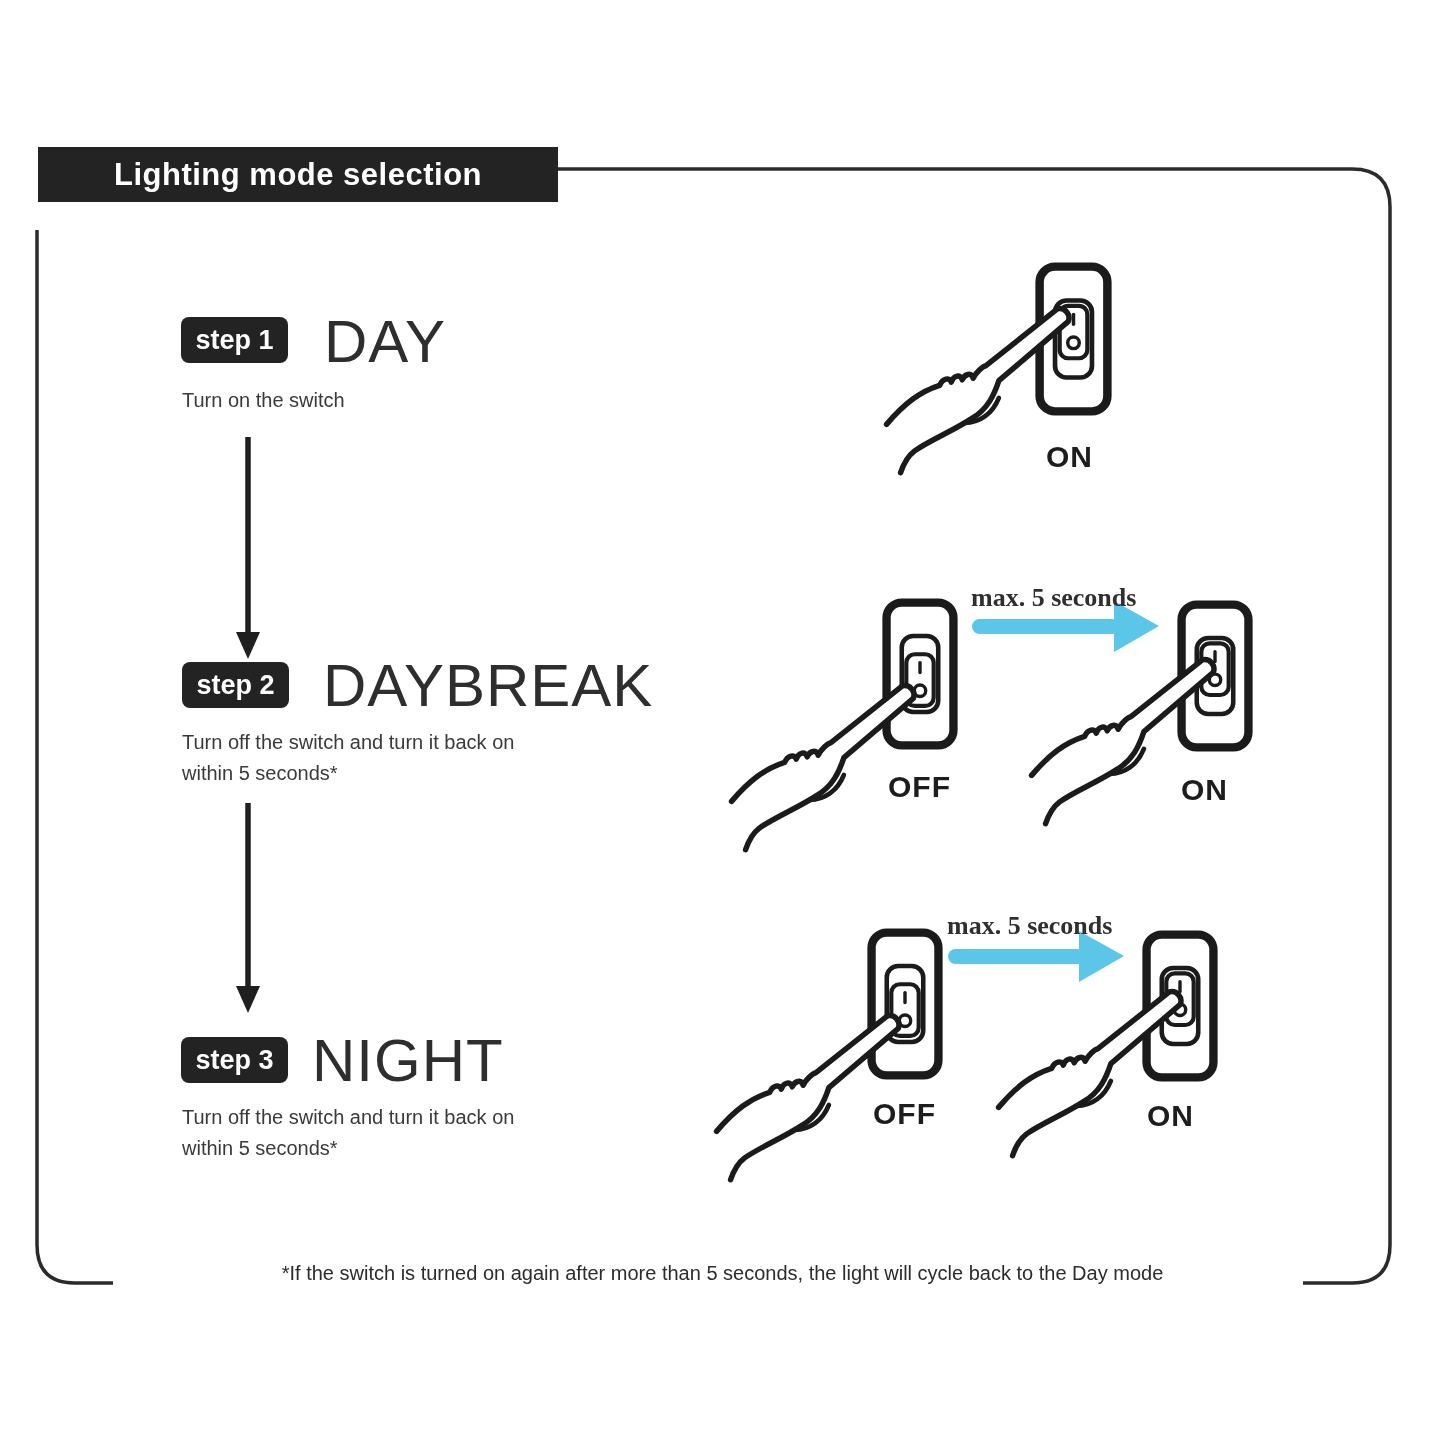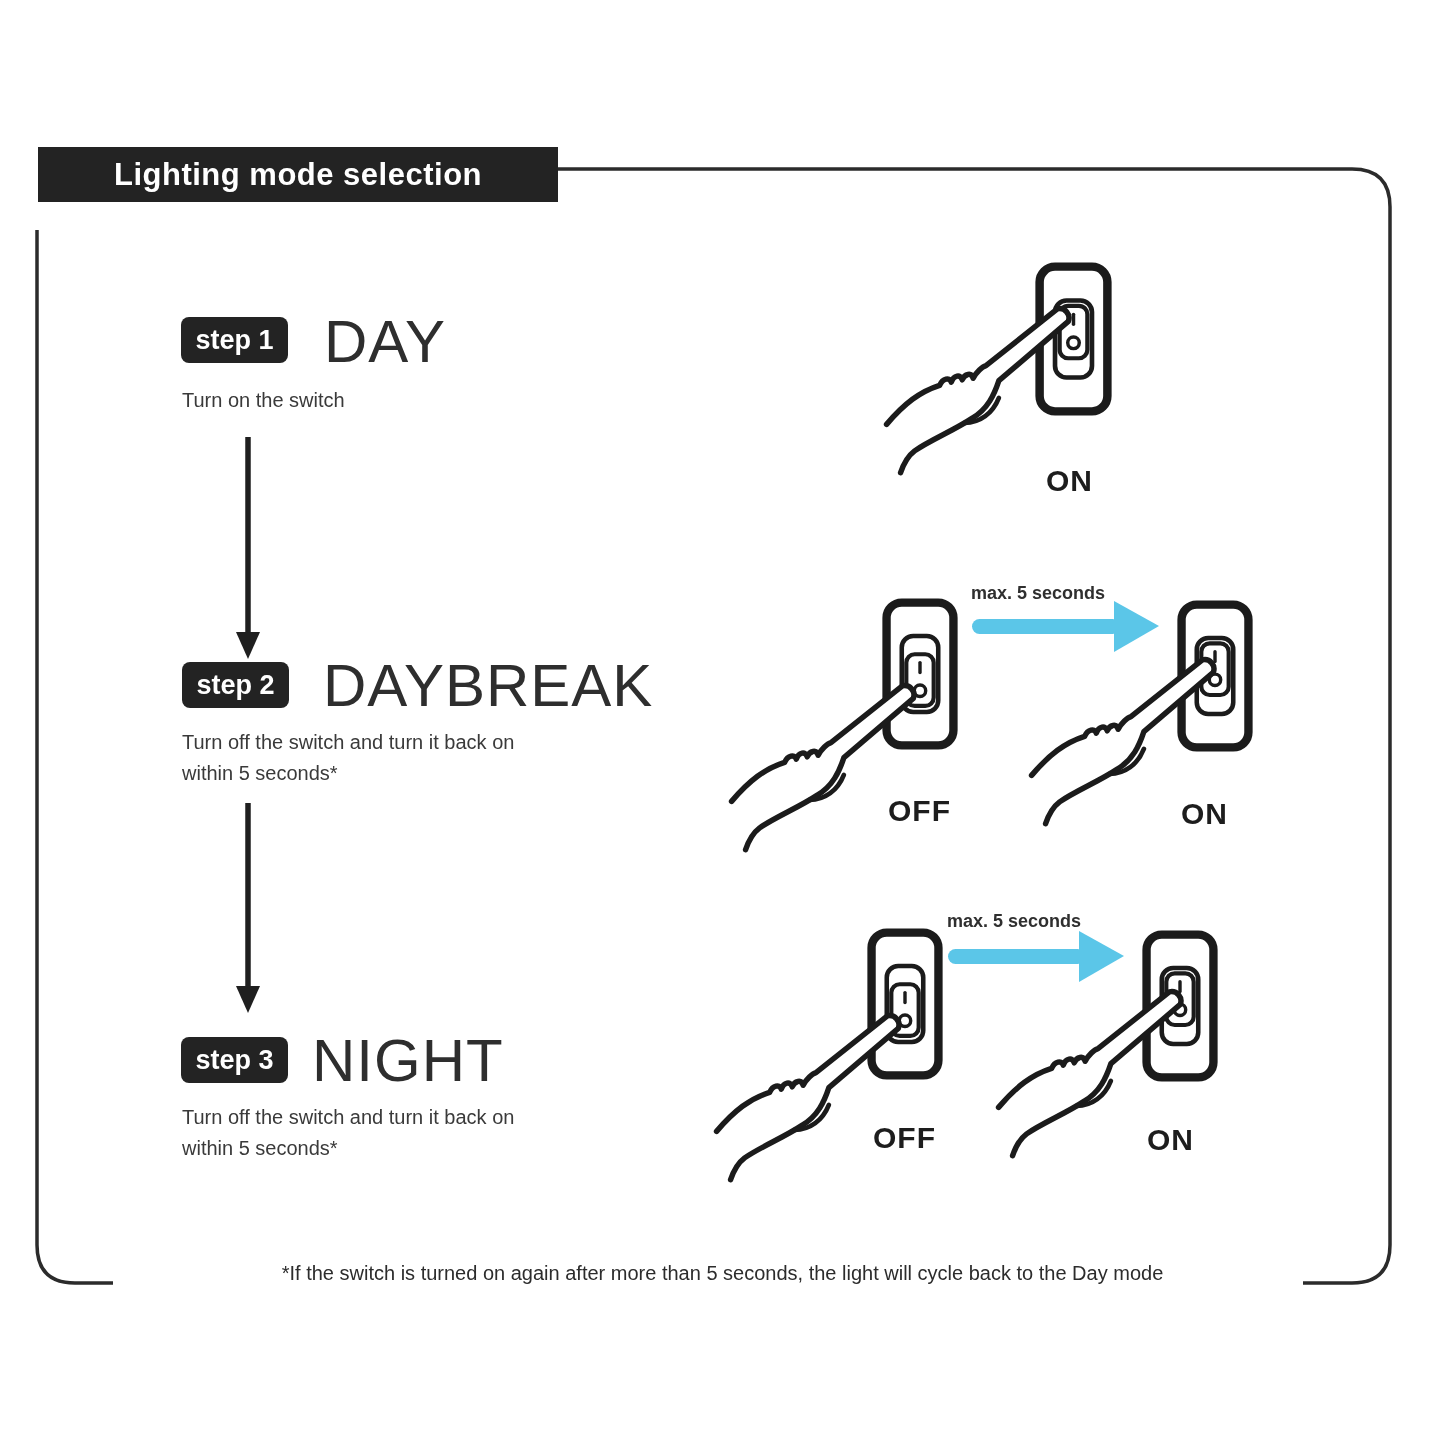--- a/index.html
+++ b/index.html
@@ -17,27 +17,27 @@
   .badge-3{left:181px;top:1037px;}
   .step-title{position:absolute;font-size:60px;line-height:60px;font-weight:300;
               color:#2e2e2e;letter-spacing:1px;white-space:nowrap;}
   .t-1{left:324px;top:312px;}
   .t-2{left:323px;top:656px;}
   .t-3{left:312px;top:1031px;}
   .desc{position:absolute;font-size:20px;line-height:31px;color:#3a3a3a;white-space:nowrap;}
   .d-1{left:182px;top:385px;}
   .d-2{left:182px;top:727px;}
   .d-3{left:182px;top:1102px;}
-  .state-label{position:absolute;font-size:30px;font-weight:bold;color:#1d1d1d;letter-spacing:1px;margin-top:24px;}
+  .state-label{position:absolute;font-size:30px;font-weight:bold;color:#1d1d1d;letter-spacing:1px;}
   .on-1{left:1046px;top:440px;}
   .off-2{left:888px;top:770px;}
   .on-2{left:1181px;top:773px;}
   .off-3{left:873px;top:1097px;}
   .on-3{left:1147px;top:1099px;}
-  .arrow-label{position:absolute;font-size:18px;font-weight:bold;color:#2f2f2f;white-space:nowrap;}
+  .arrow-label{position:absolute;font-size:26px;font-weight:bold;color:#2f2f2f;white-space:nowrap;font-family:Liberation Serif, serif;}
   .m-2{left:971px;top:583px;}
   .m-3{left:947px;top:911px;}
   .footnote{position:absolute;left:0;right:0;top:1262px;text-align:center;
             font-size:20px;color:#2c2c2c;white-space:nowrap;}
   .footnote span{background:#ffffff;padding:0 8px;}
 </style>
 </head>
 <body>
 
 <div class="canvas">

